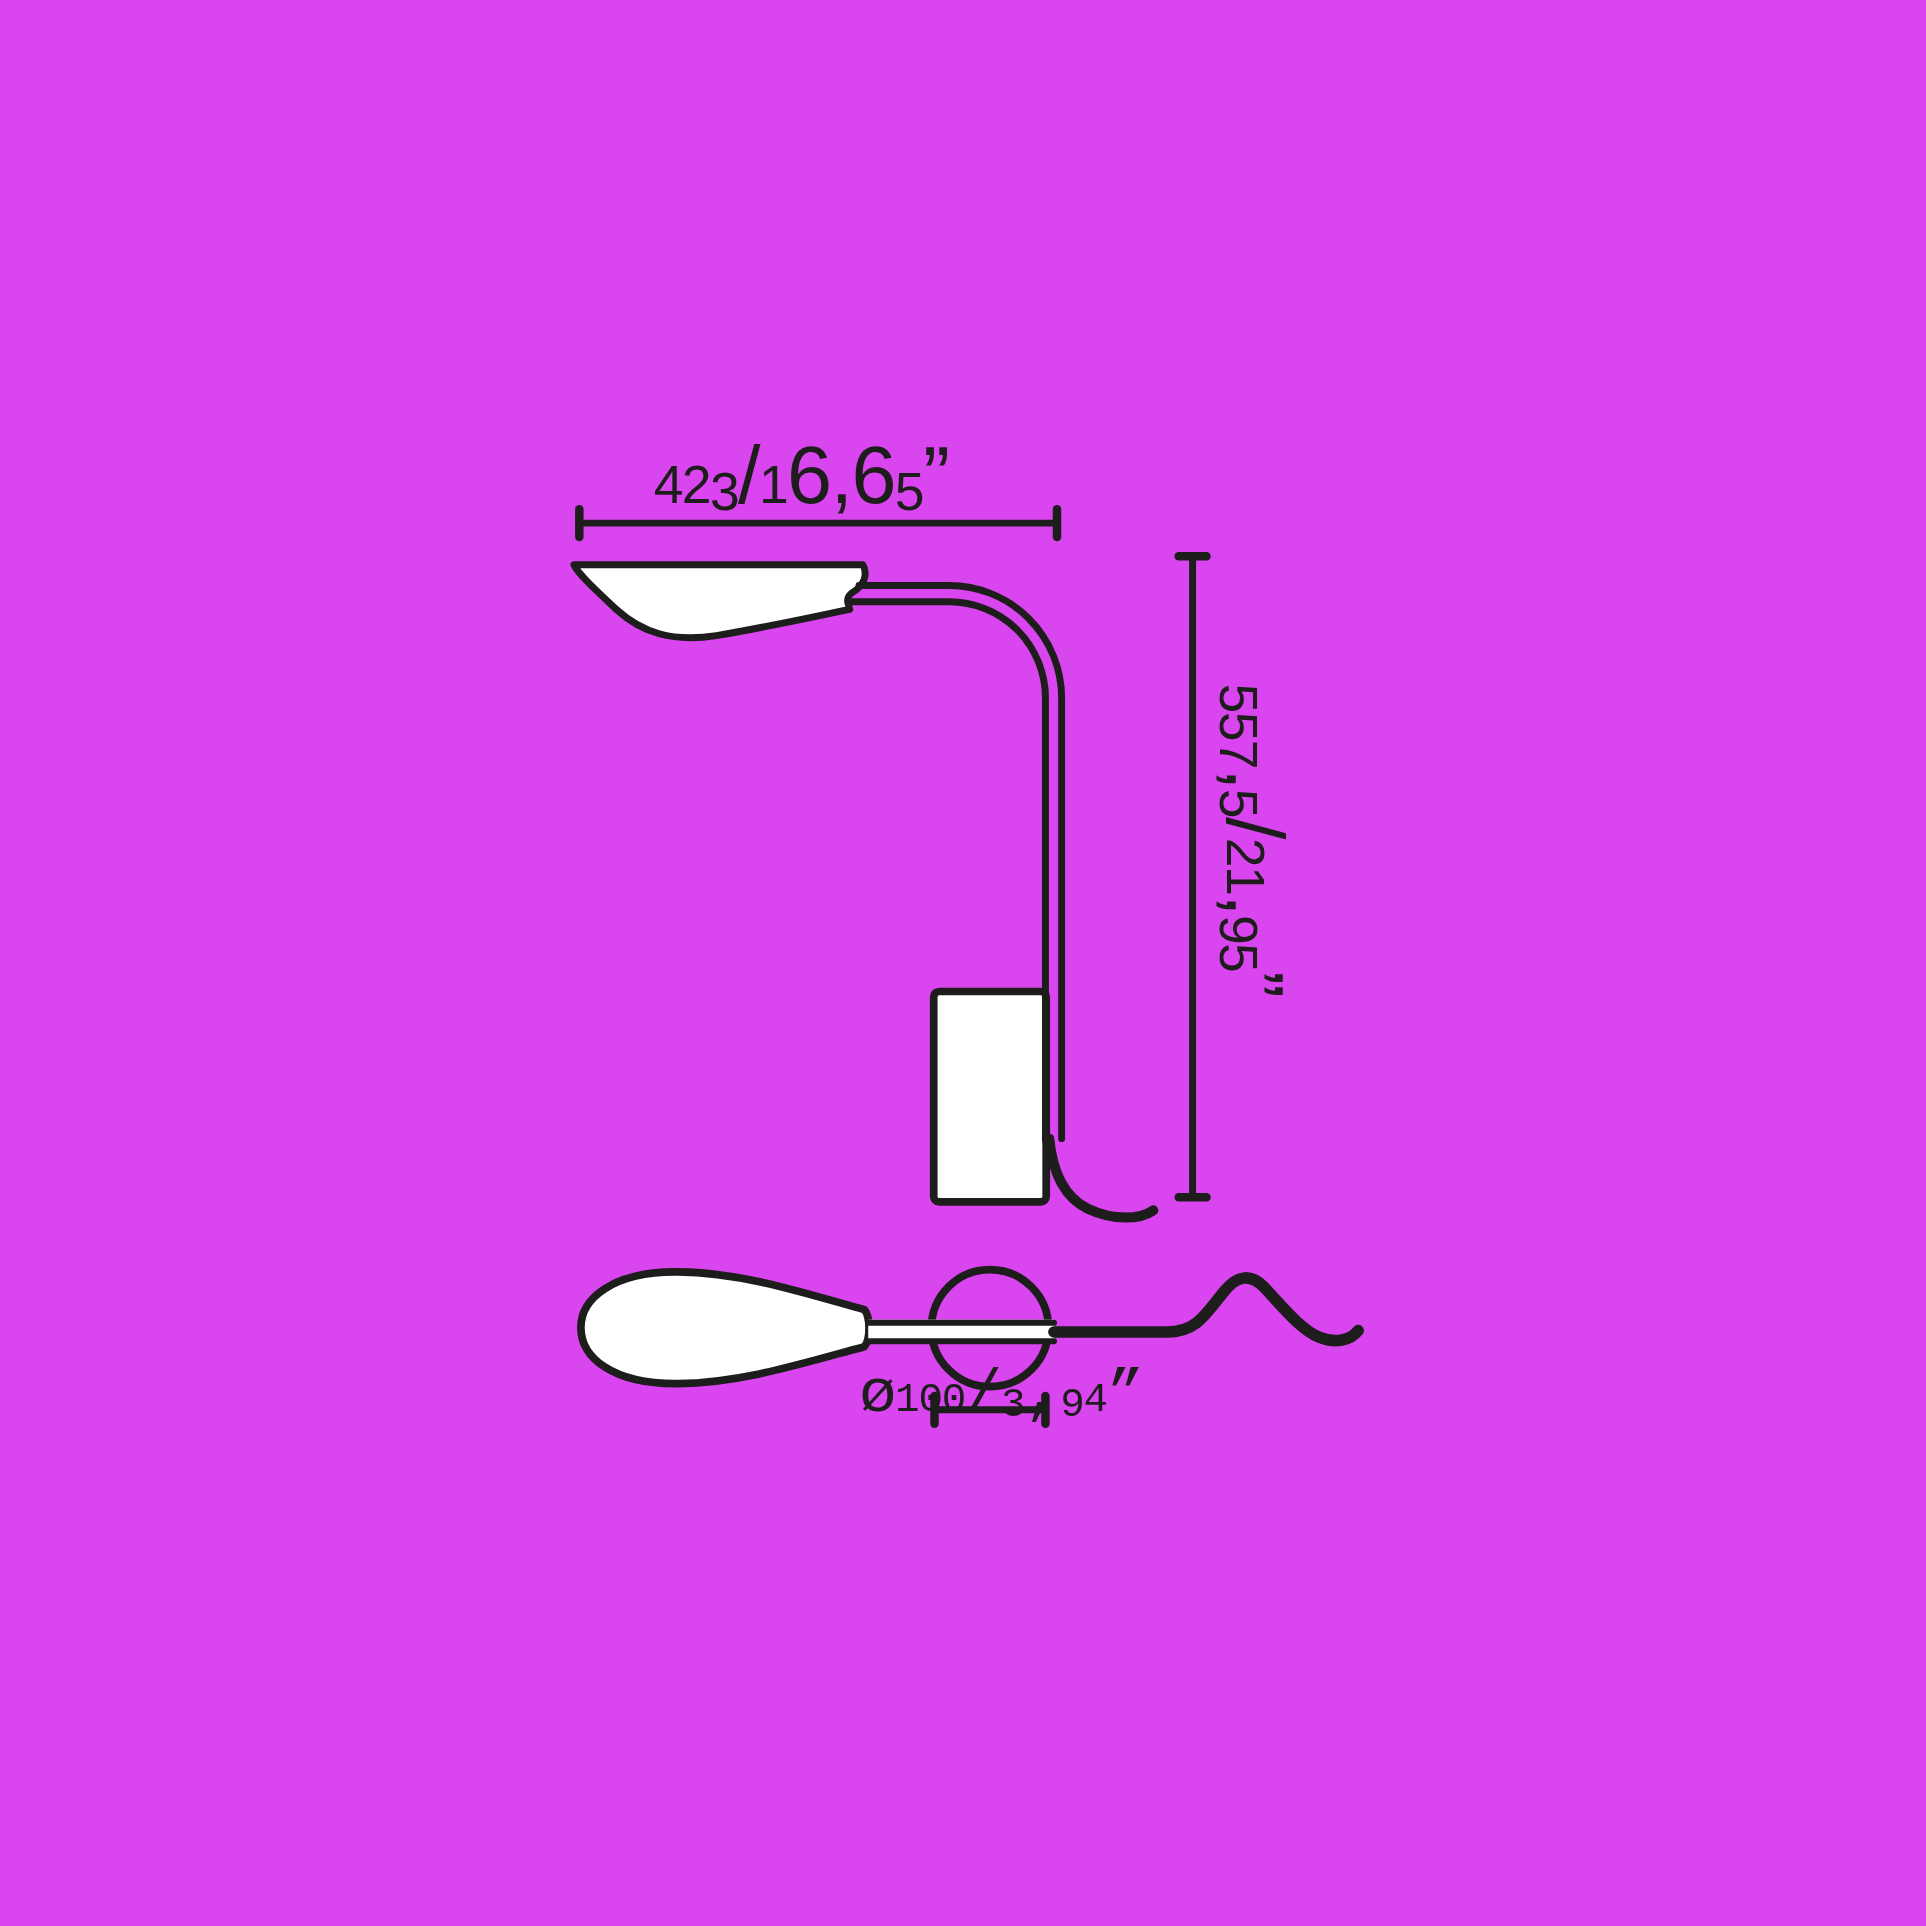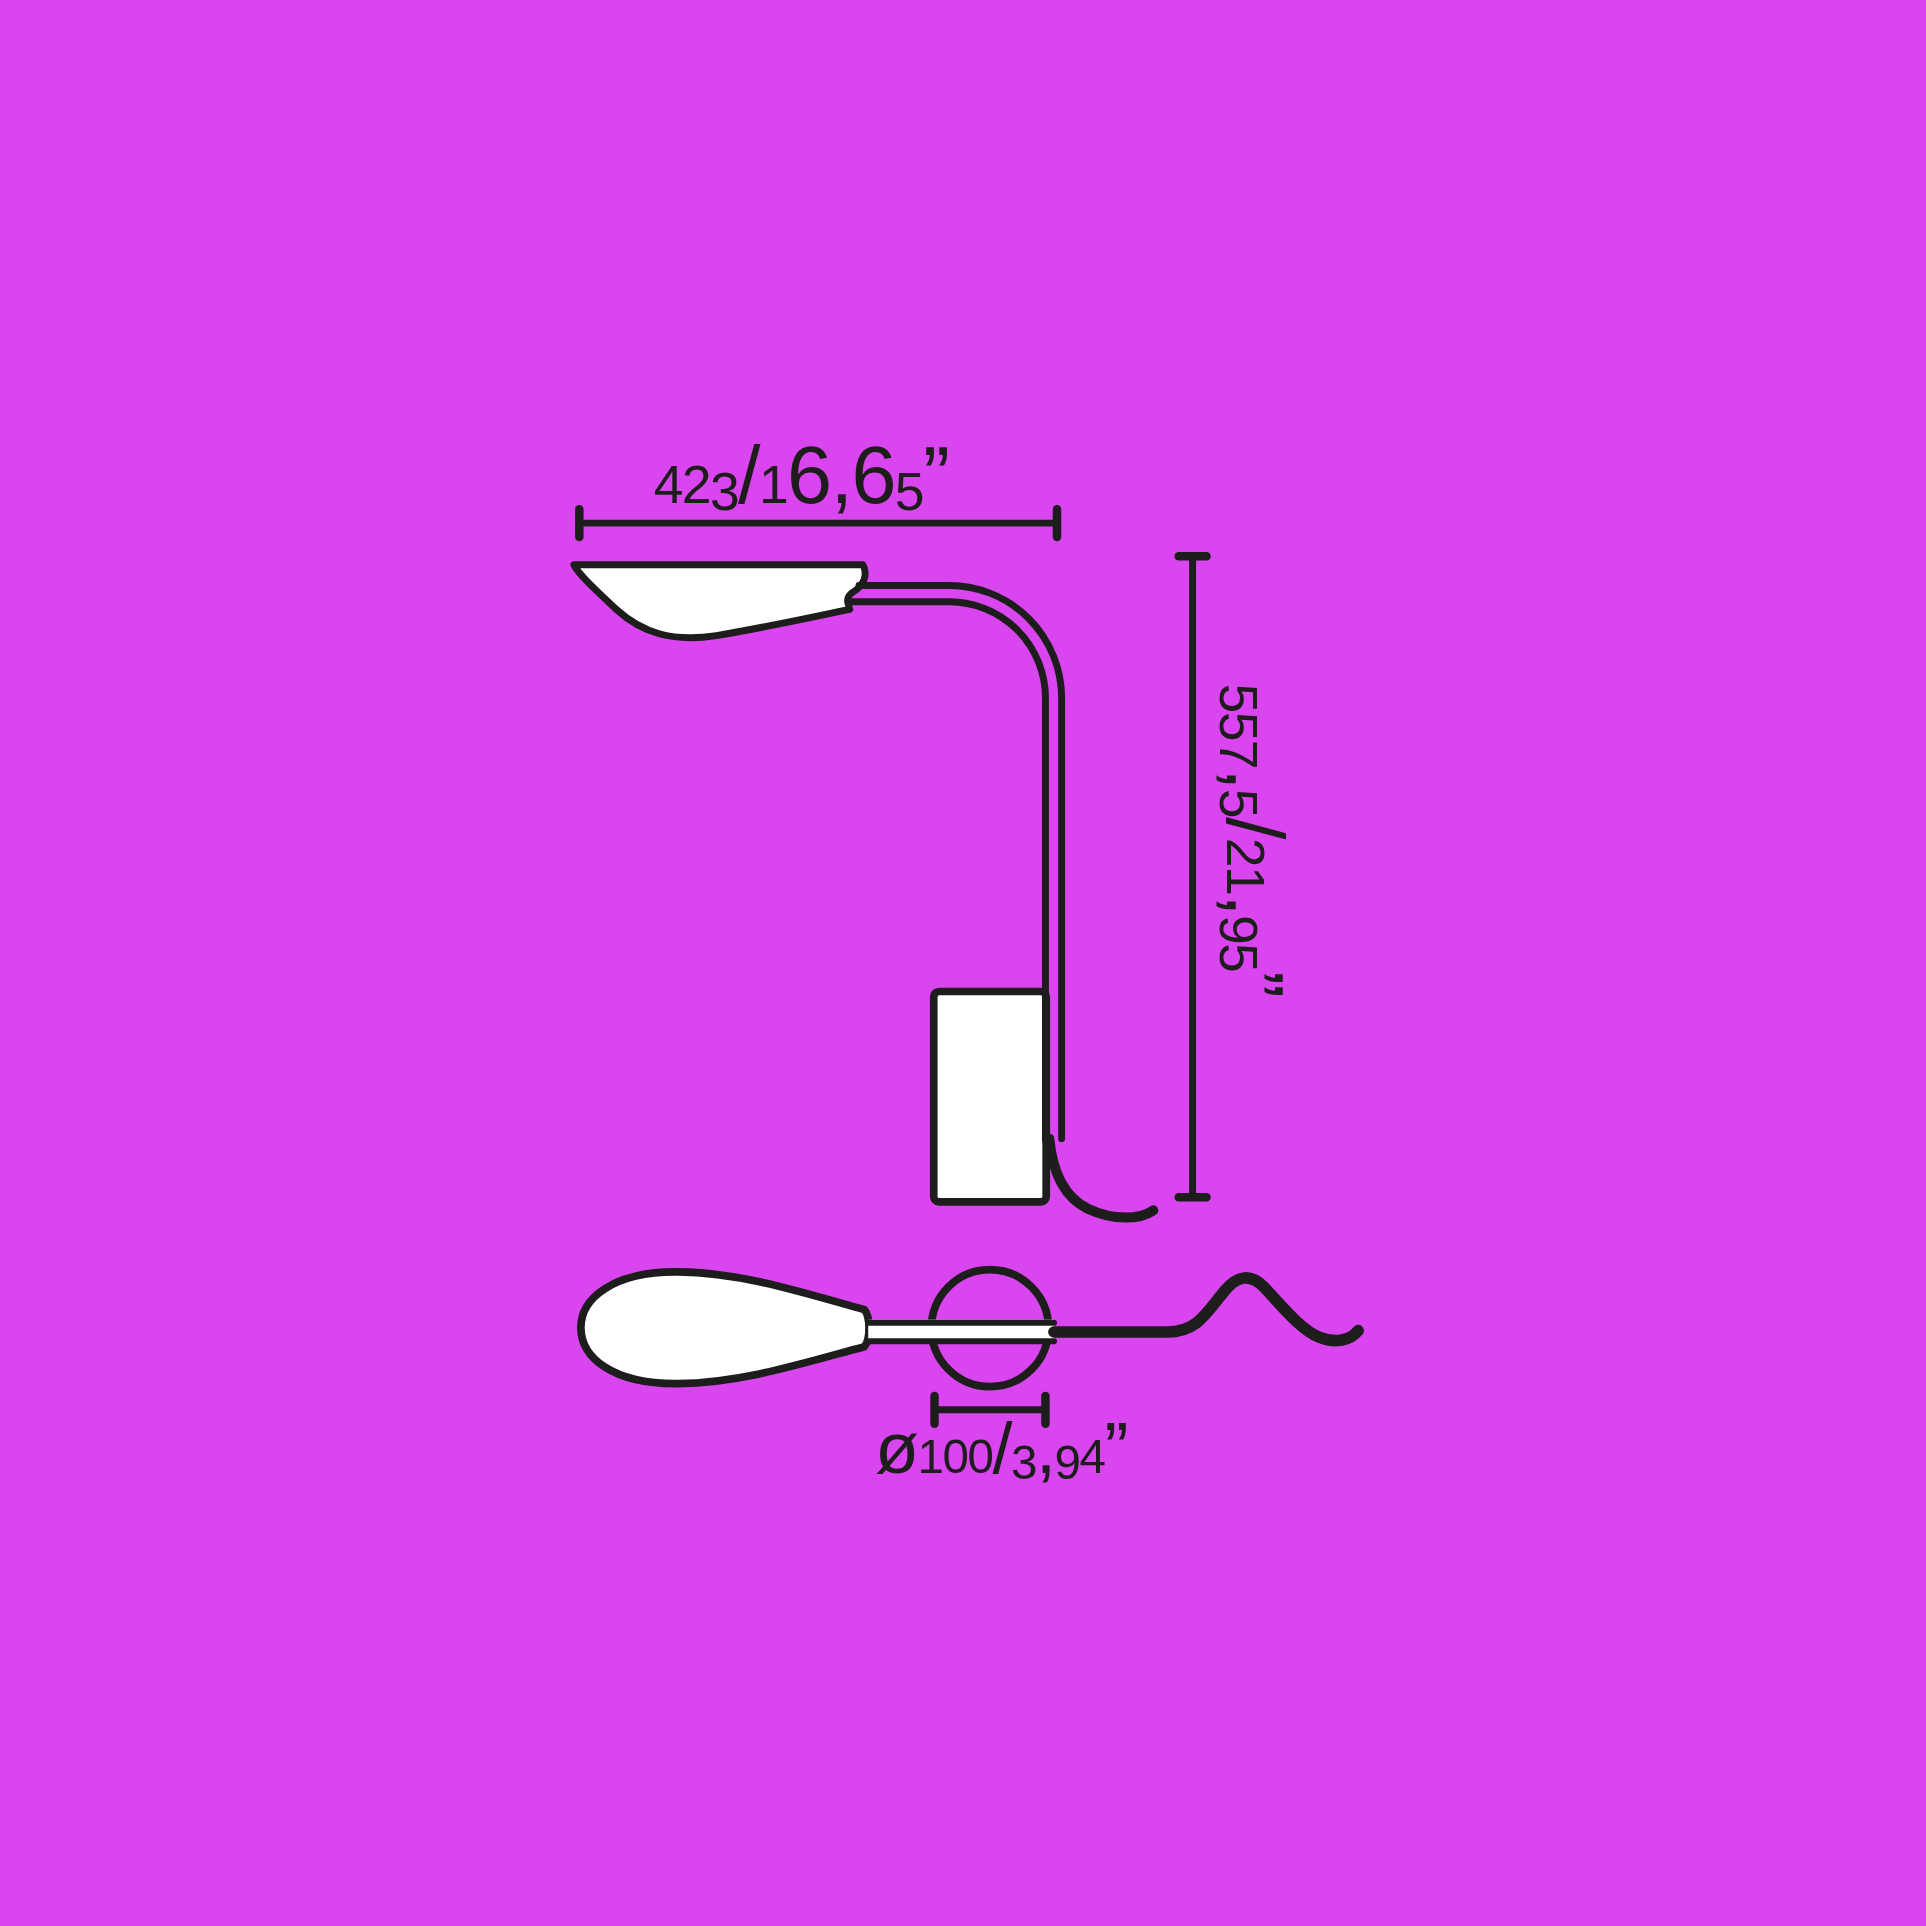--- a/index.html
+++ b/index.html
@@ -14,21 +14,21 @@
   .dim-label{
     position:absolute;
     color:#1d1d1b;
     letter-spacing:-0.02em;
     white-space:nowrap;
     line-height:1;
     text-align:center;
     font-family:"Liberation Sans", sans-serif;
   }
   .dim-label-top{left:493px;top:435px;width:616px;font-size:81px;}
-  .dim-label-bottom{left:693px;top:1412px;width:616px;font-size:72px;}
+  .dim-label-bottom{left:693px;top:1364px;width:616px;font-size:62px;font-family:Liberation Mono, monospace;}
   .dim-label-rot{
     left:908px;top:794px;width:693px;height:92px;
     font-size:81px;line-height:92px;
     transform:rotate(90deg);
   }
   
   .osx{font-size:.66em;}
   .osd{font-size:.66em;position:relative;top:.13em;}
 </style>
 </head>

